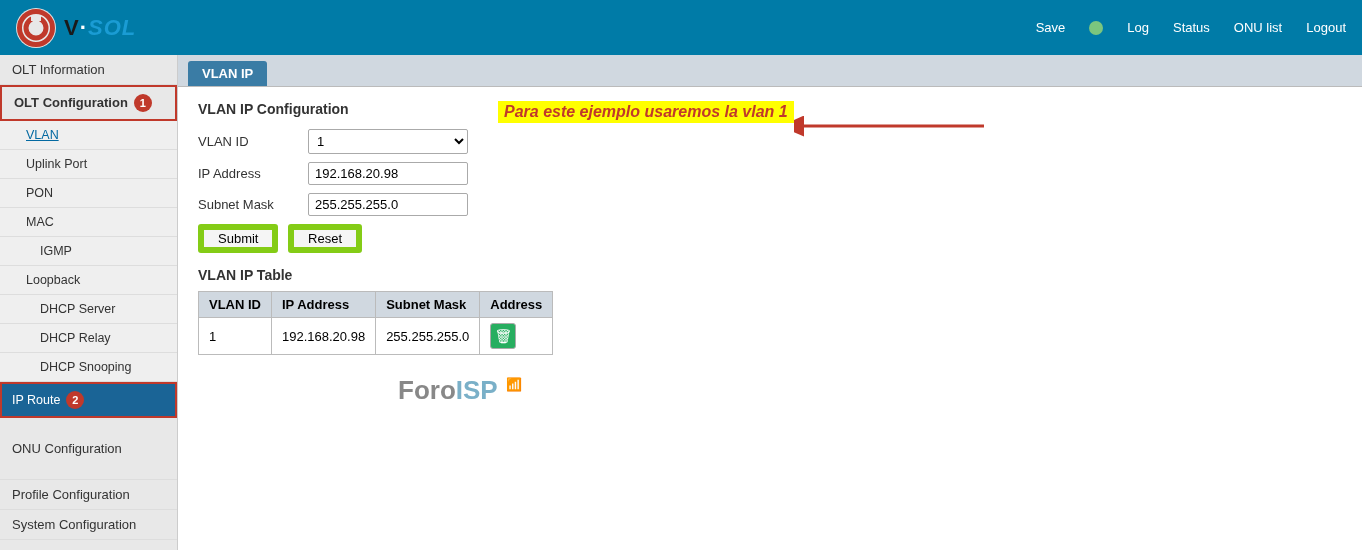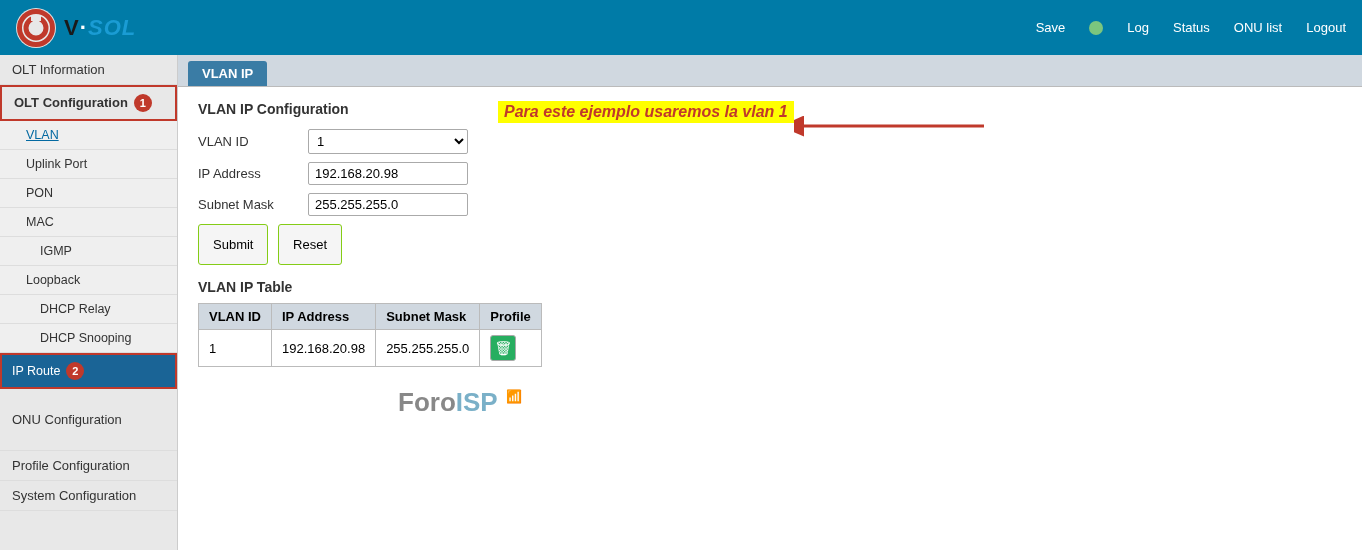--- a/index.html
+++ b/index.html
@@ -147,22 +147,22 @@
     }
     .form-select {
       width: 160px;
       padding: 3px 4px;
       border: 1px solid #aaa;
       border-radius: 2px;
       font-size: 13px;
       background: #fff;
     }
     .btn {
-      padding: 12px 14px;
-      border: 1px solid #84cc16;
+      padding: 1px 14px;
+      border: 6px solid #84cc16;
       border-radius: 3px;
       cursor: pointer;
       font-size: 13px;
       background: #f5f5f5;
       margin-right: 6px;
     }
 
     .table-title {
       font-size: 14px;
       font-weight: bold;
@@ -230,20 +230,21 @@
   <div class="sidebar">
 
   <div style="padding: 7px 12px; cursor: pointer; color: rgb(51, 51, 51); font-size: 13px; border-bottom: 1px solid rgb(221, 221, 221); background: rgb(232, 232, 232);">OLT Information</div>
       <div style="padding: 7px 12px; cursor: pointer; color: rgb(51, 51, 51); font-size: 13px; border: 2px solid rgb(192, 57, 43); background: rgb(232, 232, 232); font-weight: bold;">OLT Configuration<span class="badge">1</span></div>
       <div style="padding: 7px 25px 7px 26px; cursor: pointer; color: #0369a1; font-size: 12.5px; border-bottom: 1px solid rgb(221, 221, 221); background: rgb(239, 239, 239); text-decoration: underline;">VLAN</div>
       <div style="padding: 7px 12px 7px 26px; cursor: pointer; color: rgb(51, 51, 51); font-size: 12.5px; border-bottom: 1px solid rgb(221, 221, 221); background: rgb(239, 239, 239);">Uplink Port</div>
       <div style="padding: 7px 12px 7px 26px; cursor: pointer; color: rgb(51, 51, 51); font-size: 12.5px; border-bottom: 1px solid rgb(221, 221, 221); background: rgb(239, 239, 239);">PON</div>
       <div style="padding: 7px 12px 7px 26px; cursor: pointer; color: rgb(51, 51, 51); font-size: 12.5px; border-bottom: 1px solid rgb(221, 221, 221); background: rgb(239, 239, 239);">MAC</div>
       <div style="padding: 7px 12px 7px 40px; cursor: pointer; color: rgb(51, 51, 51); font-size: 12.5px; border-bottom: 1px solid rgb(221, 221, 221); background: rgb(239, 239, 239);">IGMP</div>
       <div style="padding: 7px 12px 7px 26px; cursor: pointer; color: rgb(51, 51, 51); font-size: 12.5px; border-bottom: 1px solid rgb(221, 221, 221); background: rgb(239, 239, 239);">Loopback</div>
+      <div style="padding: 7px 12px 7px 40px; cursor: pointer; color: rgb(51, 51, 51); font-size: 12.5px; border-bottom: 1px solid rgb(221, 221, 221); background: rgb(239, 239, 239);">DHCP Server</div>
       <div style="padding: 7px 12px 7px 40px; cursor: pointer; color: rgb(51, 51, 51); font-size: 12.5px; border-bottom: 1px solid rgb(221, 221, 221); background: rgb(239, 239, 239);">DHCP Relay</div>
       <div style="padding: 7px 12px 7px 40px; cursor: pointer; color: rgb(51, 51, 51); font-size: 12.5px; border-bottom: 1px solid rgb(221, 221, 221); background: rgb(239, 239, 239);">DHCP Snooping</div>
       <div style="padding: 7px 12px 7px 10px; cursor: pointer; color: rgb(255, 255, 255); font-size: 12.5px; border: 2px solid rgb(192, 57, 43); background: rgb(26, 100, 150);">IP Route<span class="badge">2</span></div>
       <div style="padding: 23px 12px; cursor: pointer; color: rgb(51, 51, 51); font-size: 13px; border-bottom: 1px solid rgb(221, 221, 221); background: rgb(232, 232, 232);">ONU Configuration</div>
       <div style="padding: 7px 12px; cursor: pointer; color: rgb(51, 51, 51); font-size: 13px; border-bottom: 1px solid rgb(221, 221, 221); background: rgb(232, 232, 232);">Profile Configuration</div>
       <div style="padding: 7px 12px; cursor: pointer; color: rgb(51, 51, 51); font-size: 13px; border-bottom: 1px solid rgb(221, 221, 221); background: rgb(232, 232, 232);">System Configuration</div>
     </div>
 
   <div class="main">
     <div class="tab-bar">
@@ -291,21 +292,21 @@
         </div>
       </div>
 
       <div class="table-title">VLAN IP Table</div>
       <table>
         <thead>
           <tr>
             <th>VLAN ID</th>
             <th>IP Address</th>
             <th>Subnet Mask</th>
-            <th>Profile</th>
+            <th>Address</th>
           </tr>
         </thead>
         <tbody id="table-body">
 
         <tr>
               <td>1</td>
               <td>192.168.20.98</td>
               <td>255.255.255.0</td>
               <td><span class="delete-btn">🗑</span></td>
             </tr>

